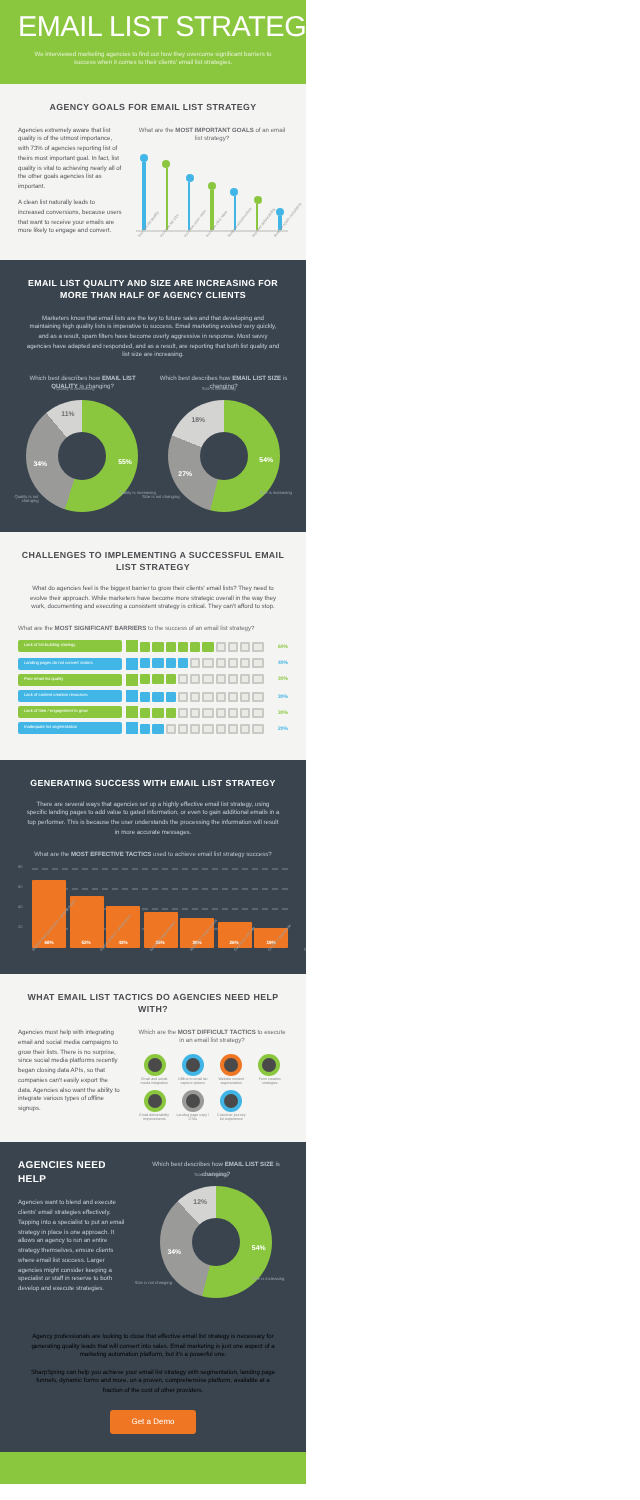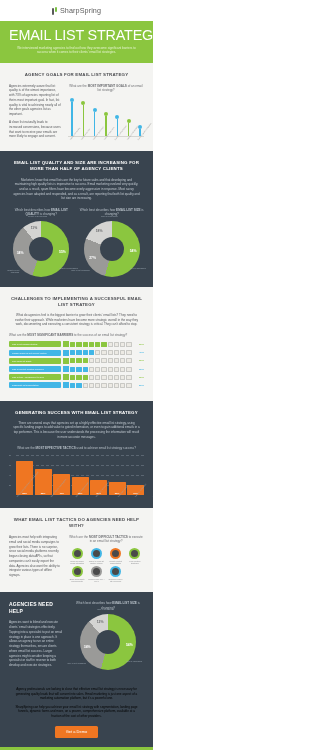--- a/index.html
+++ b/index.html
@@ -151,27 +151,20 @@
     background:#8bc63f; height:16px; display:flex; align-items:center;
     justify-content:space-between; padding:0 8px;
   }
   .rule { height:.5px; background:#4a5560; }
 </style>
 </head>
 <body>
 
 <div class="page">
 
-  <div class="logobar">
-    <span class="logo-mark">
-        <i></i>
-        <i></i>
-      </span>
-    <span class="logo-text">SharpSpring</span>
-  </div>
 
   <div class="hero">
     <h1>EMAIL LIST STRATEGY</h1>
     <p>We interviewed marketing agencies to find out how they overcome significant barriers to success when it comes to their clients' email list strategies.</p>
   </div>
 
   <div class="sec light">
     <h2>AGENCY GOALS FOR EMAIL LIST STRATEGY</h2>
     <div class="cols">
       <div class="col-txt">

